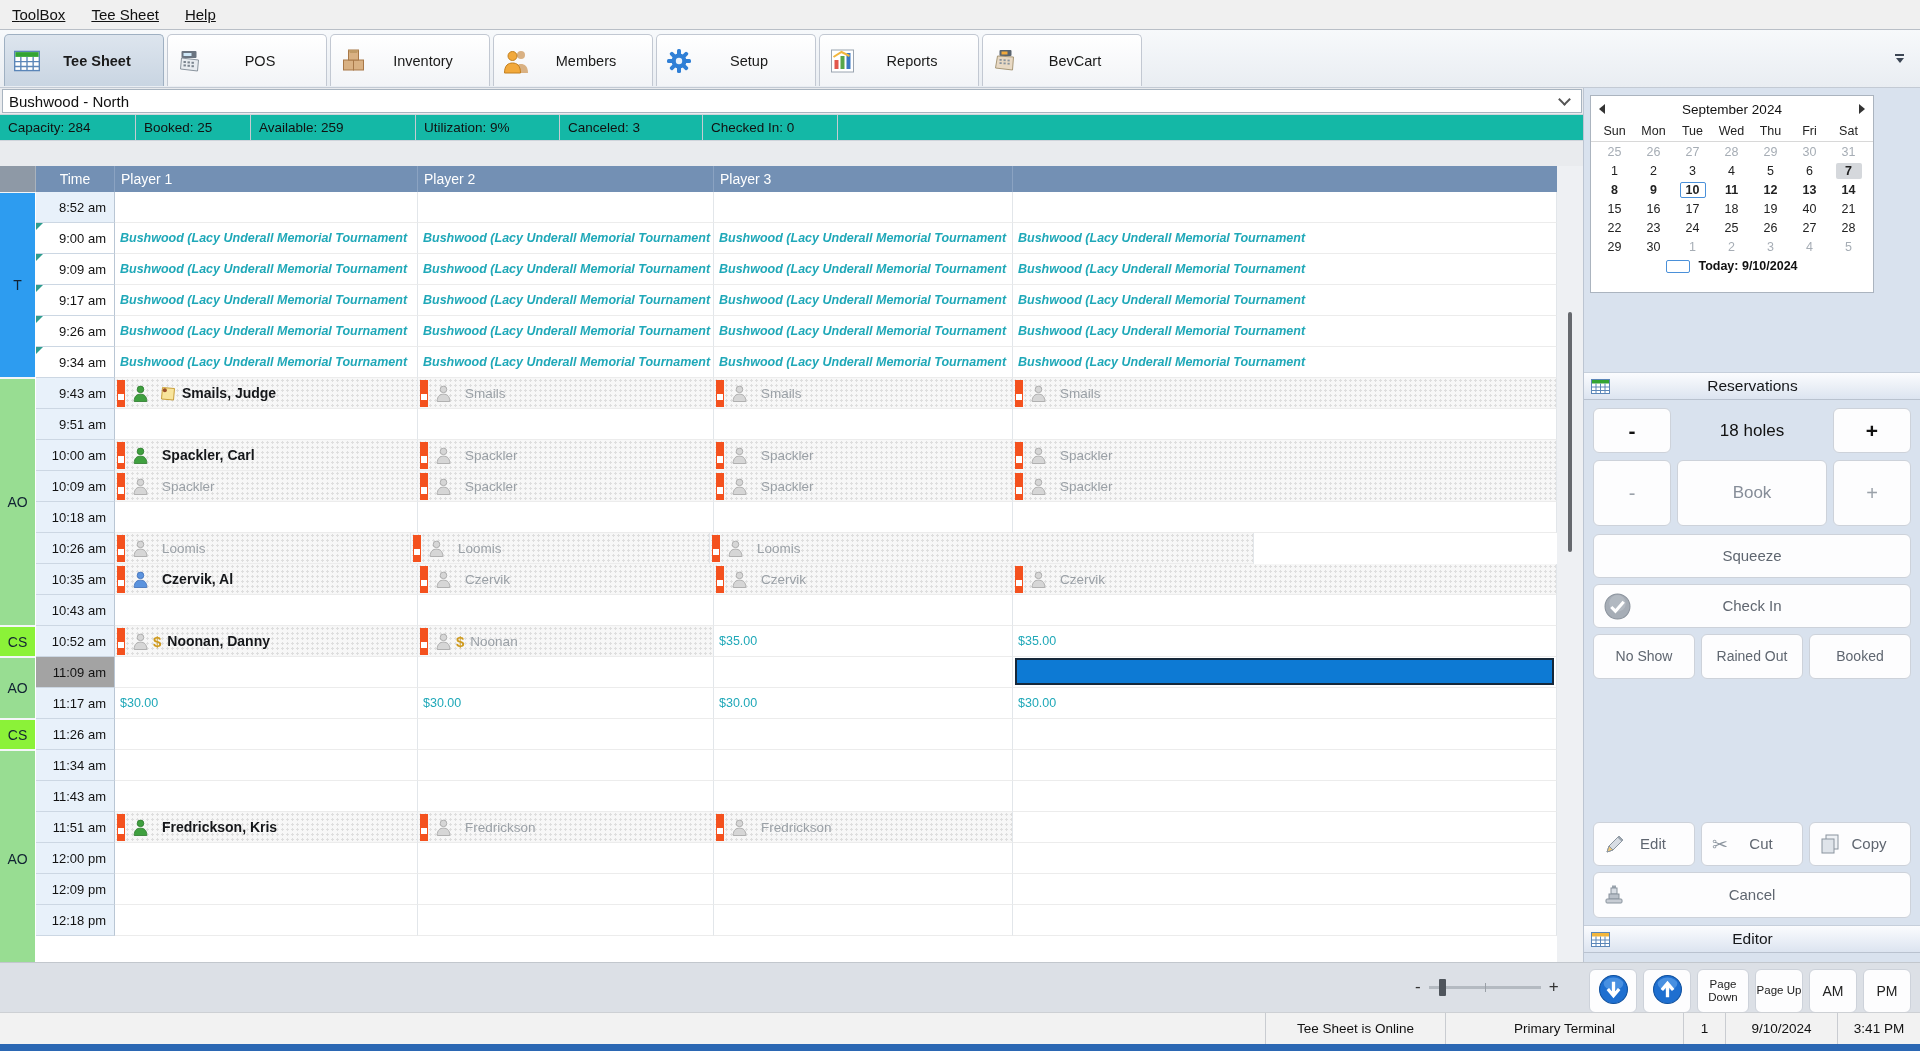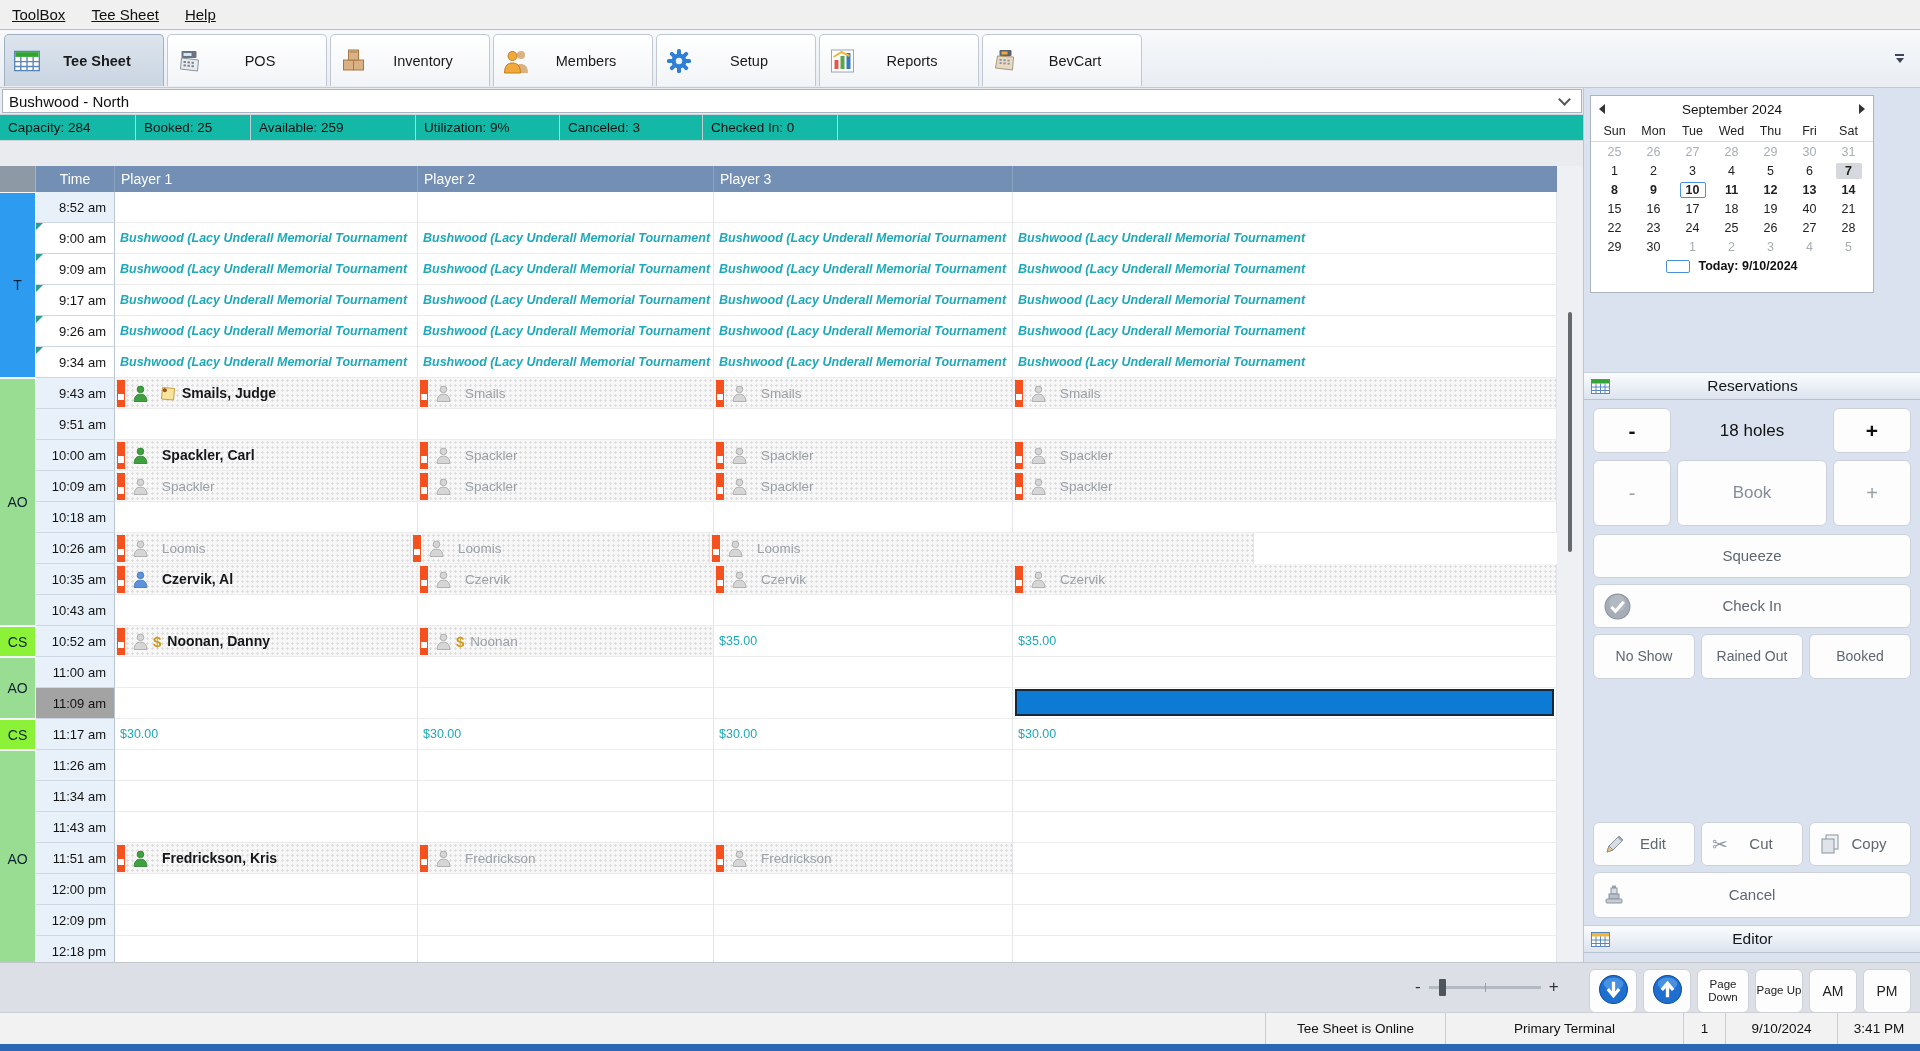--- a/index.html
+++ b/index.html
@@ -664,30 +664,20 @@
           </div>
           <div class="c-p c-p3">
             <span class="price-text">$35.00</span>
           </div>
           <div class="c-p c-p4">
             <span class="price-text">$35.00</span>
           </div>
         </div>
         <div class="grow">
           <div class="spacer-g"></div>
-          <div class="c-time ">
-            <span>11:00 am</span>
-          </div>
-          <div class="c-p c-p1"></div>
-          <div class="c-p c-p2"></div>
-          <div class="c-p c-p3"></div>
-          <div class="c-p c-p4"></div>
-        </div>
-        <div class="grow">
-          <div class="spacer-g"></div>
           <div class="c-time selected">
             <span>11:09 am</span>
           </div>
           <div class="c-p c-p1"></div>
           <div class="c-p c-p2"></div>
           <div class="c-p c-p3"></div>
           <div class="c-p c-p4">
             <div class="sel-fill"></div>
           </div>
         </div>

